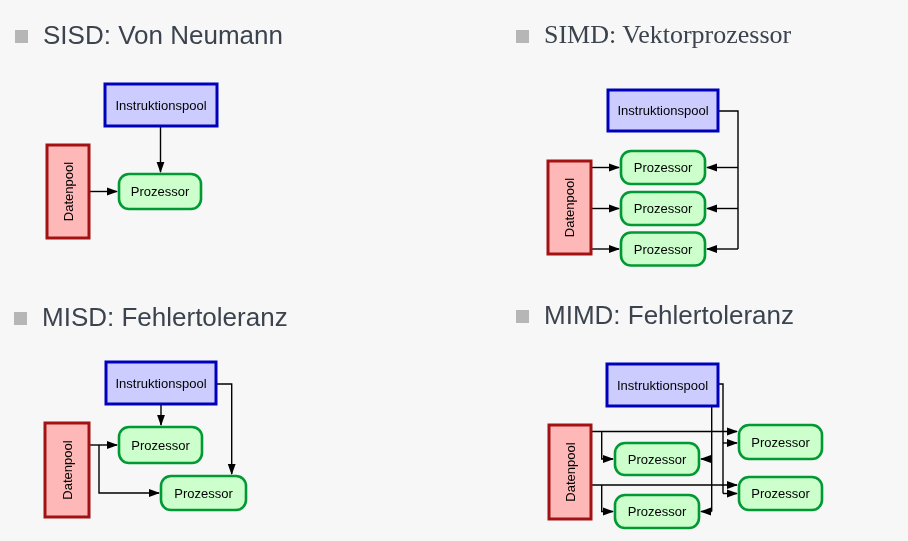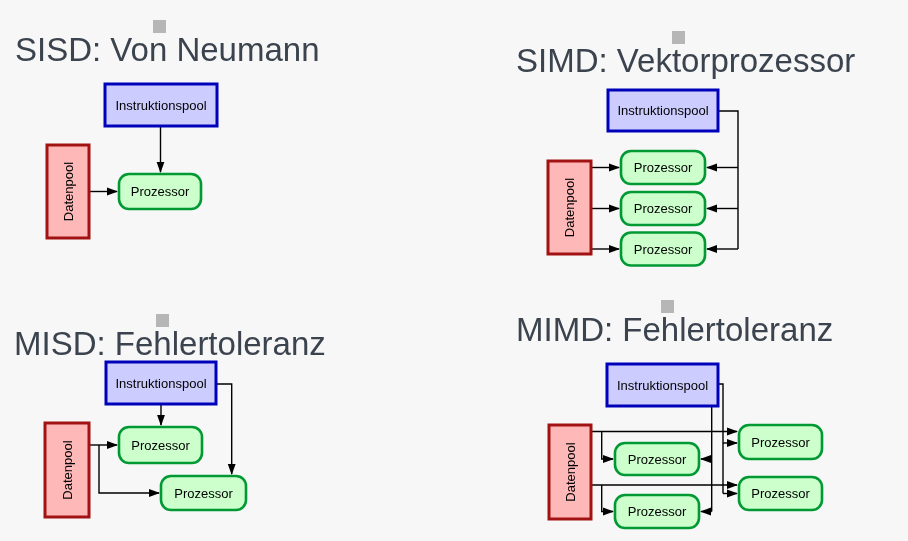--- a/index.html
+++ b/index.html
@@ -7,25 +7,24 @@
     width:908px; height:541px;
     background:#f7f7f7;
     position:relative;
     overflow:hidden;
     font-family:"Liberation Sans", sans-serif;
   }
   .title {
     position:absolute;
     display:flex;
     align-items:center;
-    font-size:33px;
+    font-size:26px;
     line-height:34px;
     color:#3b434e;
     white-space:nowrap;
-    flex-direction:column;
   }
   .bullet {
     width:13px; height:13px;
     background:#b6b6b6;
     margin-right:15px;
     margin-top:2px;
     flex:0 0 13px;
   }
   svg.layer { position:absolute; left:0; top:0; display:block; }
   svg text {
@@ -39,25 +38,25 @@
   .box-proc  { fill:#ccffcc; stroke:#009933; stroke-width:2.6; }
   .wire { fill:none; stroke:#000; stroke-width:1.4; }
 </style>
 </head>
 <body>
 
 <div class="title" style="left:15px; top:18px;">
   <span class="bullet"></span>
   <span>SISD: Von Neumann</span>
 </div>
-<div class="title" style="left:516px; top:29px;">
+<div class="title" style="left:516px; top:18px;font-family:Liberation Serif, serif;">
   <span class="bullet"></span>
   <span>SIMD: Vektorprozessor</span>
 </div>
-<div class="title" style="left:14px; top:312px;">
+<div class="title" style="left:14px; top:300px;">
   <span class="bullet"></span>
   <span>MISD: Fehlertoleranz</span>
 </div>
 <div class="title" style="left:516px; top:298px;">
   <span class="bullet"></span>
   <span>MIMD: Fehlertoleranz</span>
 </div>
 
 <svg class="layer" width="908" height="541" viewBox="0 0 908 541">
   <defs>

